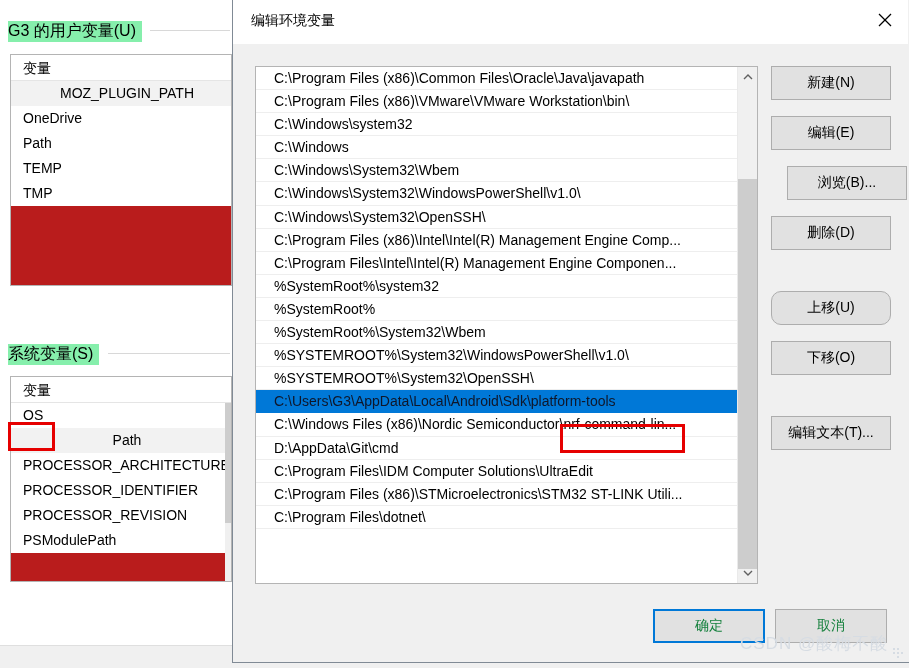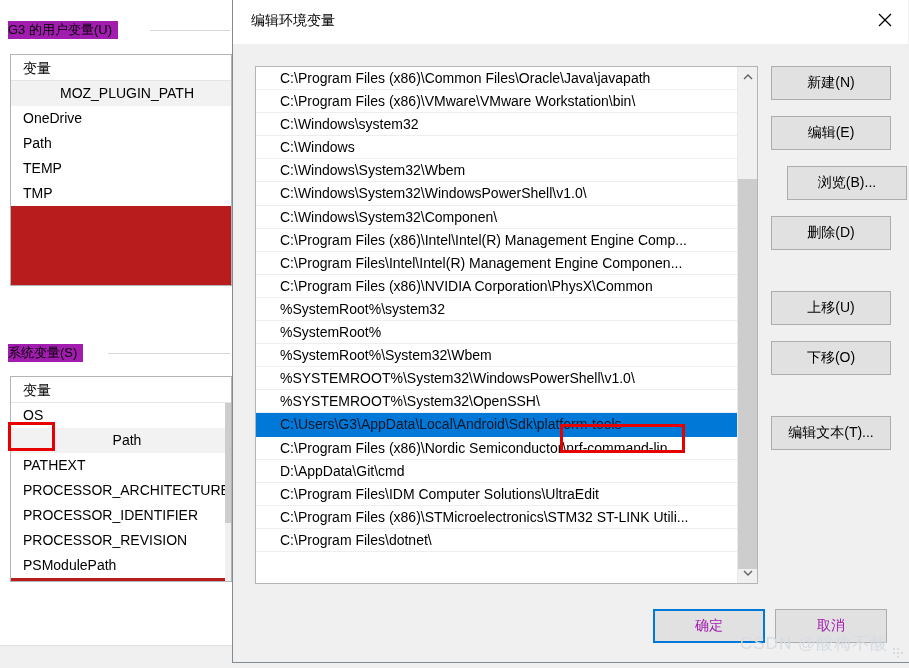--- a/index.html
+++ b/index.html
@@ -26,24 +26,24 @@
   }
   .bg-bottom-strip {
     position: absolute; left: 0; top: 645px;
     width: 699px; height: 23px;
     background: #f0f0f0;
     border-top: 1px solid #dfdfdf;
   }
 
   .group-label {
     position: absolute;
-    font-size: 13px;
+    font-size: 16px;
     color: #000000;
     white-space: nowrap;
-    background: #a21caf;
+    background: #86efac;
     padding-right: 6px;
   }
   .group-rule {
     position: absolute;
     height: 1px;
     background: #d8d8d8;
   }
 
   .var-listbox {
     position: absolute;
@@ -117,21 +117,21 @@
     width: 503px; height: 518px;
     background: #ffffff;
     border: 1px solid #b4b4b4;
     overflow: hidden;
   }
   .path-rows { position: absolute; left: 0; top: 0; width: 481px; }
   .path-row {
     position: relative;
     height: 23.1px;
     line-height: 23.1px;
-    padding-left: 24px;
+    padding-left: 18px;
     font-size: 14px;
     color: #000000;
     white-space: nowrap;
     overflow: hidden;
     text-overflow: ellipsis;
     border-bottom: 1px solid #eeeeee;
     background: #ffffff;
   }
   .path-row.selected {
     background: #0078d7;
@@ -174,21 +174,21 @@
     color: #000000;
     font-family: "Liberation Sans", "DejaVu Sans", sans-serif;
     cursor: pointer;
     padding: 0;
   }
 
   .bottom-btn {
     position: absolute;
     width: 112px; height: 34px;
     font-size: 14px;
-    color: #a21caf;
+    color: #15803d;
     font-family: "Liberation Sans", "DejaVu Sans", sans-serif;
     background: #e1e1e1;
     border: 1px solid #adadad;
     cursor: pointer;
     padding: 0;
   }
   .bottom-btn.primary {
     left: 420px; top: 609px;
     border: 2px solid #0078d7;
     background: #e1e1e1;
@@ -246,21 +246,20 @@
       <div class="var-row">TMP</div>
     </div>
 
     <div class="group-label" style="left:8px; top:344px;">系统变量(S)</div>
     <div class="group-rule" style="left:108px; top:353px; width:122px;"></div>
 
     <div class="var-listbox" style="left:10px; top:376px; width:222px; height:206px;">
       <div class="var-header">变量</div>
       <div class="var-row">OS</div>
       <div class="var-row sel">Path</div>
-      <div class="var-row">PATHEXT</div>
       <div class="var-row">PROCESSOR_ARCHITECTURE</div>
       <div class="var-row">PROCESSOR_IDENTIFIER</div>
       <div class="var-row">PROCESSOR_REVISION</div>
       <div class="var-row">PSModulePath</div>
       <div class="mini-scroll" style="right:0; top:26px; height:180px;">
         <i style="height:120px; margin-top:0;"></i>
       </div>
     </div>
   </div>
 
@@ -277,31 +276,30 @@
     </div>
 
     <div class="path-list">
       <div class="path-rows">
         <div class="path-row">C:\Program Files (x86)\Common Files\Oracle\Java\javapath</div>
         <div class="path-row">C:\Program Files (x86)\VMware\VMware Workstation\bin\</div>
         <div class="path-row">C:\Windows\system32</div>
         <div class="path-row">C:\Windows</div>
         <div class="path-row">C:\Windows\System32\Wbem</div>
         <div class="path-row">C:\Windows\System32\WindowsPowerShell\v1.0\</div>
-        <div class="path-row">C:\Windows\System32\Componen\</div>
+        <div class="path-row">C:\Windows\System32\OpenSSH\</div>
         <div class="path-row">C:\Program Files (x86)\Intel\Intel(R) Management Engine Comp...</div>
         <div class="path-row">C:\Program Files\Intel\Intel(R) Management Engine Componen...</div>
-        <div class="path-row">C:\Program Files (x86)\NVIDIA Corporation\PhysX\Common</div>
         <div class="path-row">%SystemRoot%\system32</div>
         <div class="path-row">%SystemRoot%</div>
         <div class="path-row">%SystemRoot%\System32\Wbem</div>
         <div class="path-row">%SYSTEMROOT%\System32\WindowsPowerShell\v1.0\</div>
         <div class="path-row">%SYSTEMROOT%\System32\OpenSSH\</div>
         <div class="path-row selected">C:\Users\G3\AppData\Local\Android\Sdk\platform-tools</div>
-        <div class="path-row">C:\Program Files (x86)\Nordic Semiconductor\nrf-command-lin...</div>
+        <div class="path-row">C:\Windows Files (x86)\Nordic Semiconductor\nrf-command-lin...</div>
         <div class="path-row">D:\AppData\Git\cmd</div>
         <div class="path-row">C:\Program Files\IDM Computer Solutions\UltraEdit</div>
         <div class="path-row">C:\Program Files (x86)\STMicroelectronics\STM32 ST-LINK Utili...</div>
         <div class="path-row">C:\Program Files\dotnet\</div>
       </div>
 
       <div class="list-scrollbar">
         <div class="sb-btn up">
           <svg width="10" height="6" viewBox="0 0 10 6">
             <polyline points="1,5 5,1 9,5" fill="none" stroke="#606060" stroke-width="1.4"></polyline>
@@ -313,21 +311,21 @@
             <polyline points="1,1 5,5 9,1" fill="none" stroke="#606060" stroke-width="1.4"></polyline>
           </svg>
         </div>
       </div>
     </div>
 
     <button class="side-btn" style="top:66px;">新建(N)</button>
     <button class="side-btn" style="top:116px;">编辑(E)</button>
     <button class="side-btn" style="top:166px;margin-left:16px;">浏览(B)...</button>
     <button class="side-btn" style="top:216px;">删除(D)</button>
-    <button class="side-btn" style="top:291px;">上移(U)</button>
+    <button class="side-btn" style="top:291px;border-radius:10px;">上移(U)</button>
     <button class="side-btn" style="top:341px;">下移(O)</button>
     <button class="side-btn" style="top:416px;text-align:center;">编辑文本(T)...</button>
 
     <button class="bottom-btn primary">确定</button>
     <button class="bottom-btn secondary">取消</button>
   </div>
 
   <div class="redbox" style="left:8px; top:422px; width:47px; height:29px;"></div>
   <div class="redbox" style="left:560px; top:424px; width:125px; height:29px;"></div>
 

